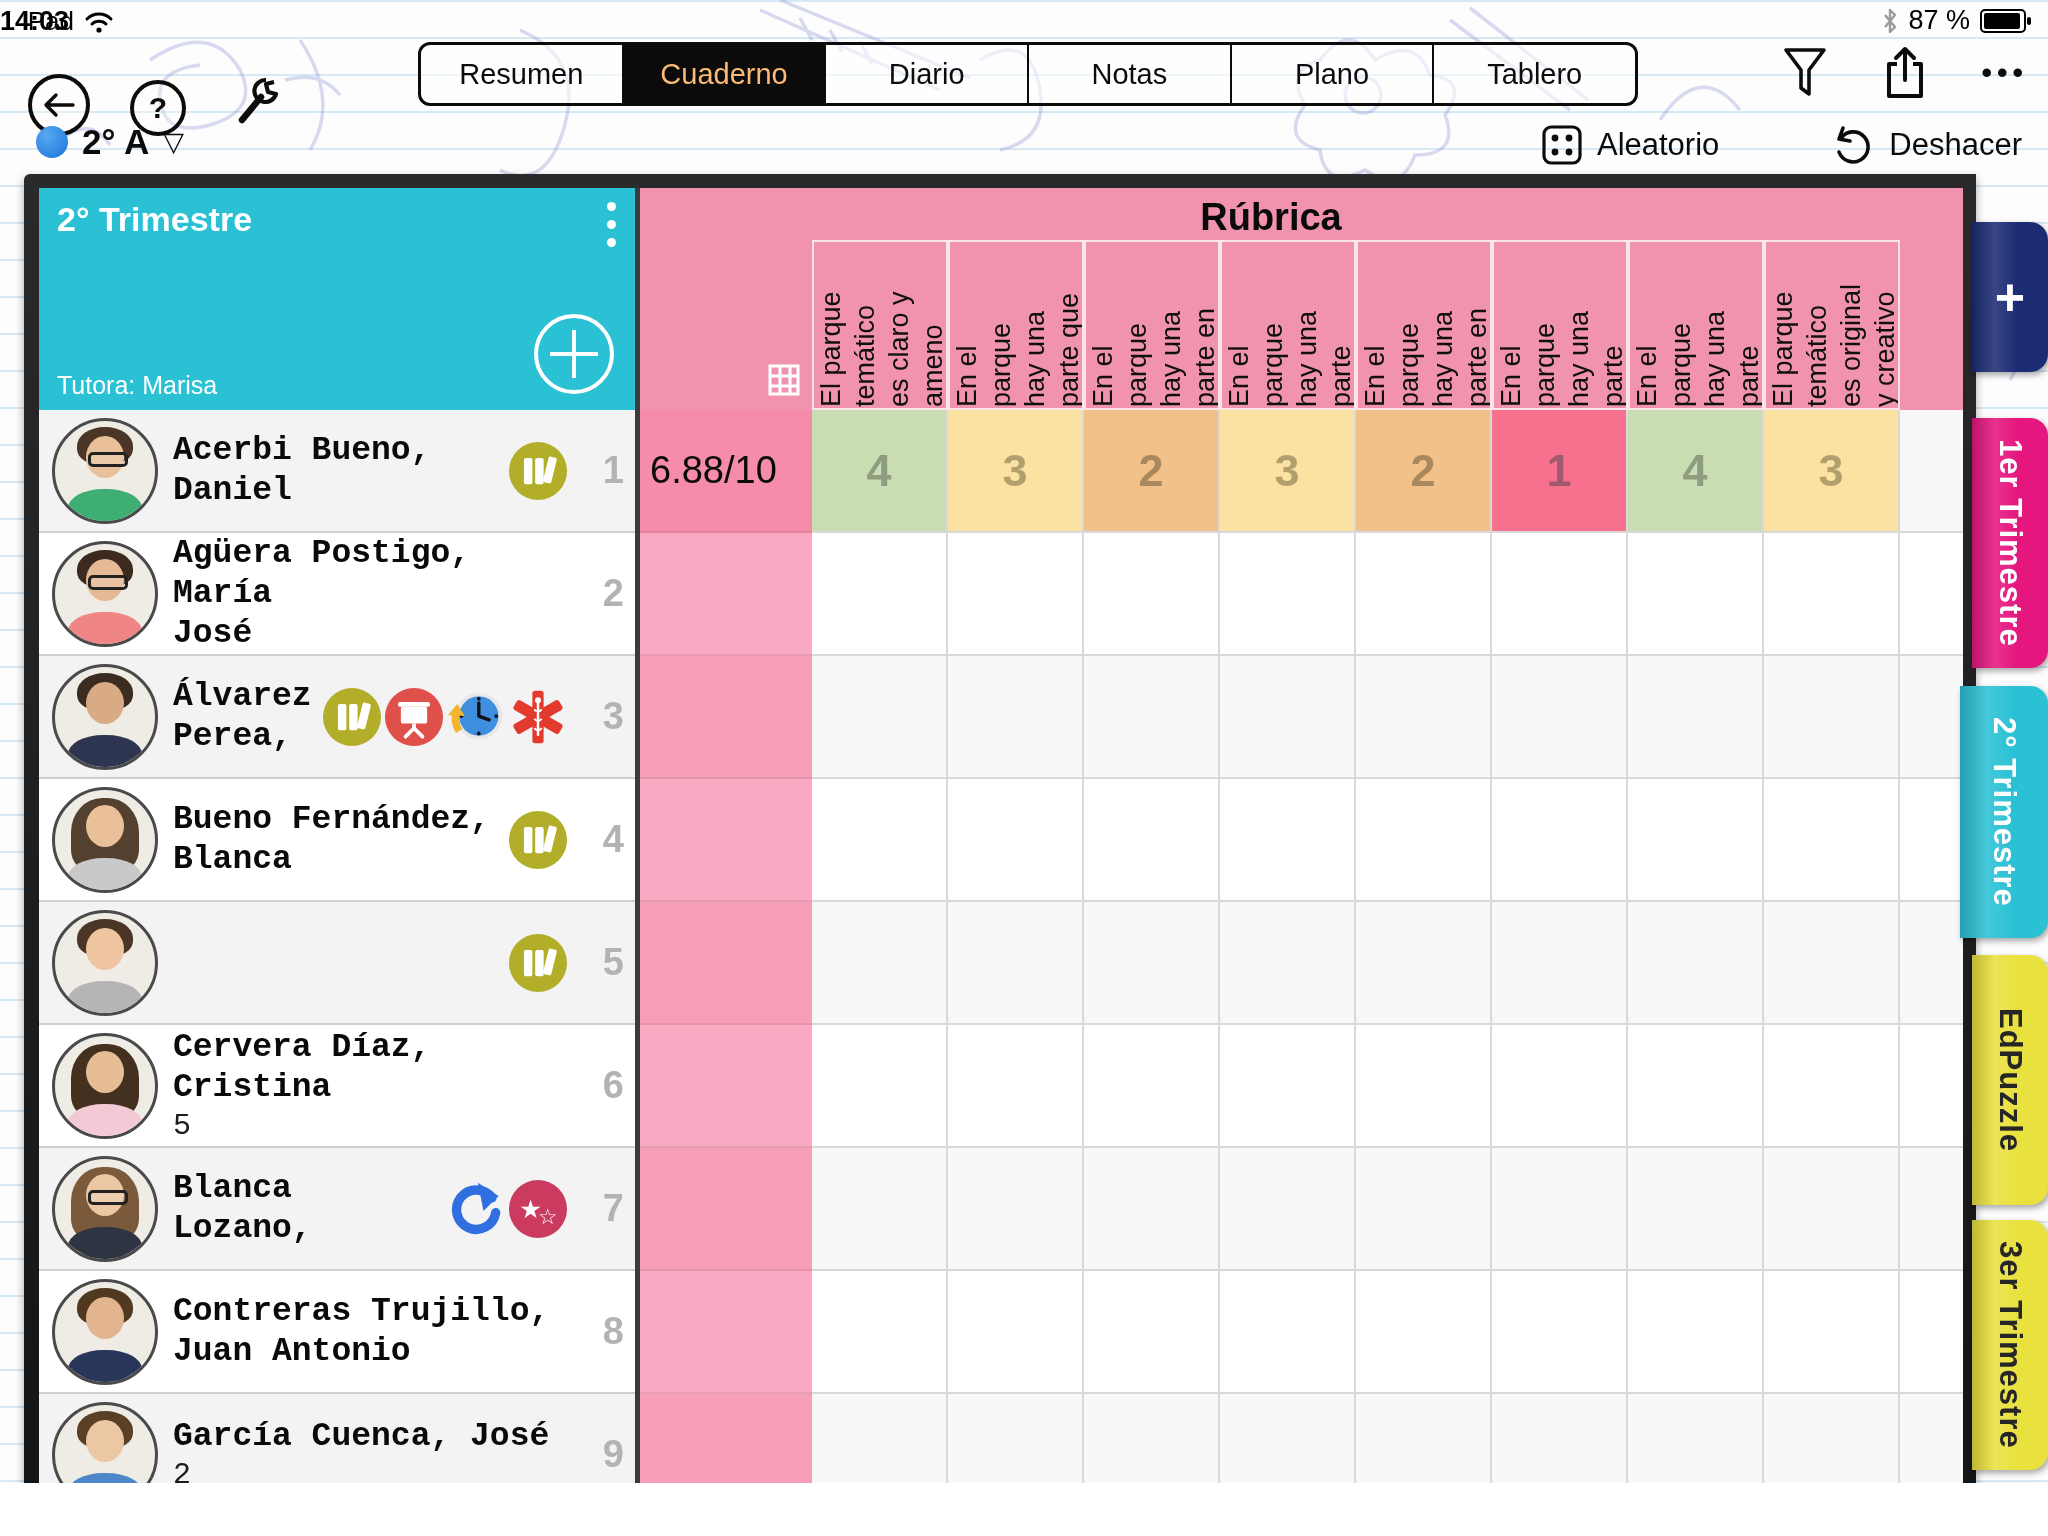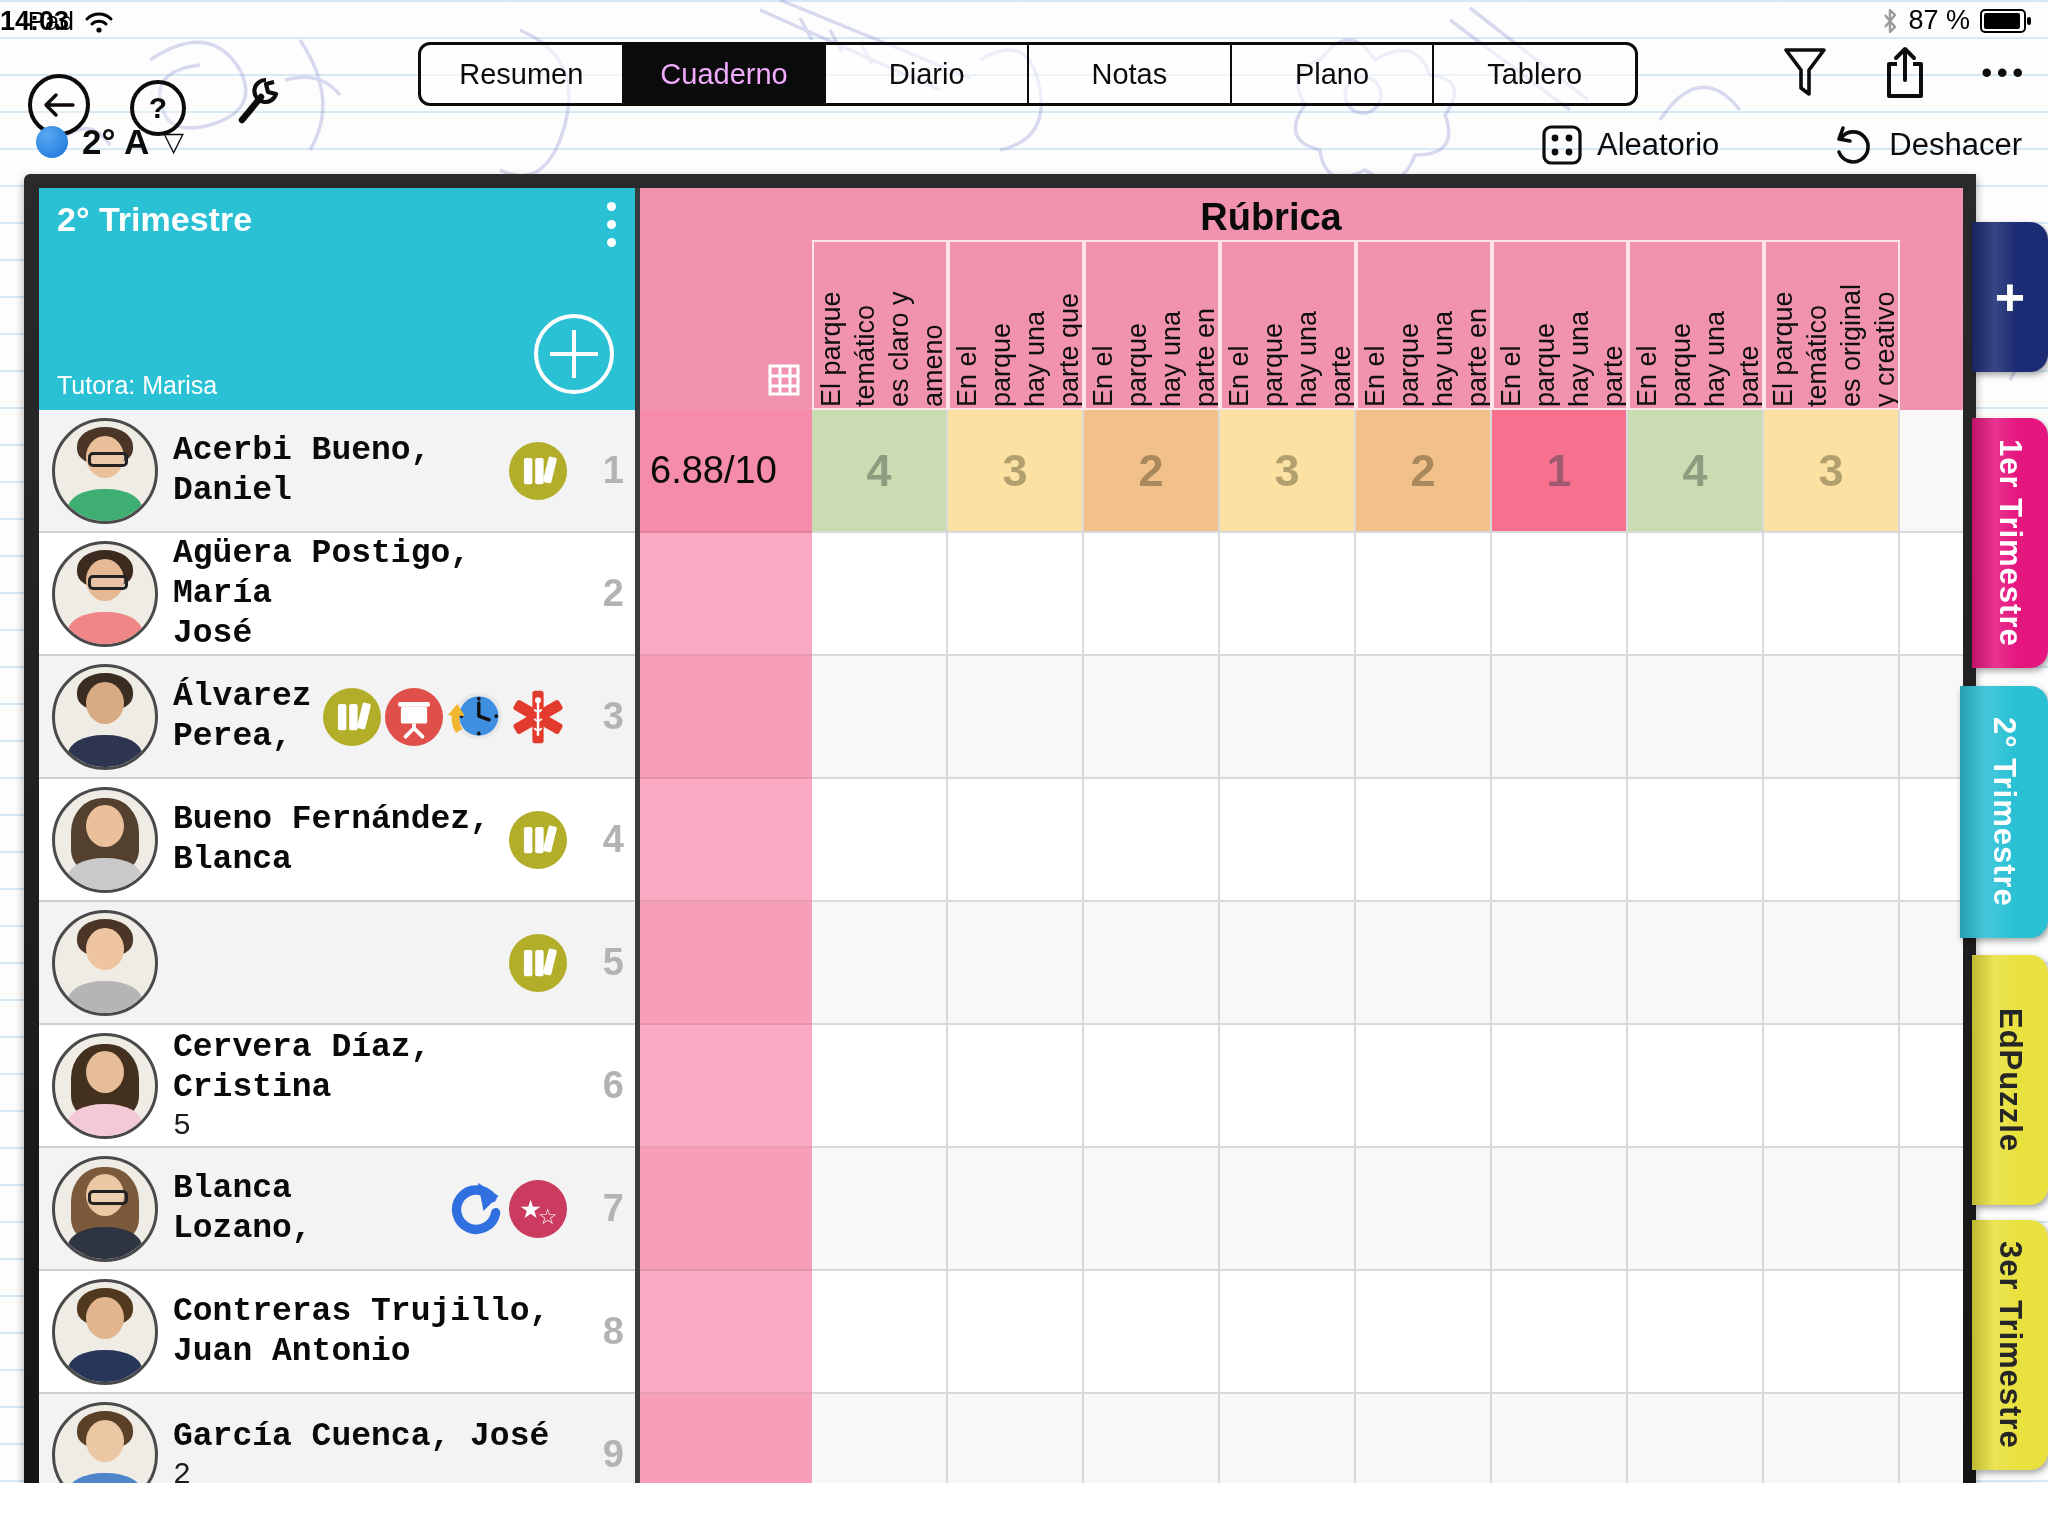--- a/index.html
+++ b/index.html
@@ -16,21 +16,21 @@
   .sb-time{position:absolute;left:0;width:2048px;top:6px;font-size:27px;font-weight:bold;color:#000;}
   .sb-right{position:absolute;right:16px;top:5px;display:flex;align-items:center;gap:10px;font-size:27px;color:#000;}
   
   .toolbar{position:absolute;left:0;top:36px;width:2048px;height:92px;z-index:5;}
   .circle-btn{position:absolute;border:4px solid #0c0c0c;border-radius:50%;background:rgba(255,255,255,.25);
     display:flex;align-items:center;justify-content:center;}
   .segctrl{position:absolute;left:418px;top:6px;width:1214px;height:58px;border:3px solid #0c0c0c;border-radius:12px;
     display:flex;overflow:hidden;background:rgba(255,255,255,.55);}
   .seg{flex:1;display:flex;align-items:center;justify-content:center;font-size:29px;color:#0c0c0c;border-left:2px solid #0c0c0c;cursor:default;}
   .seg:first-child{border-left:none;}
-  .seg.active{background:#0b0b0b;color:#f0abfc;}
+  .seg.active{background:#0b0b0b;color:#fdba74;}
   .tb-right{position:absolute;right:20px;top:8px;display:flex;align-items:center;gap:52px;}
   .more-dots{font-size:30px;letter-spacing:5px;color:#0c0c0c;font-weight:bold;}
   
   .classbar{position:absolute;left:0;top:118px;width:2048px;height:58px;z-index:5;}
   .class-chip{position:absolute;left:36px;top:4px;display:flex;align-items:center;gap:14px;font-size:35px;font-weight:bold;color:#0b0b0b;}
   .blue-dot{width:32px;height:32px;border-radius:50%;background:radial-gradient(circle at 35% 30%,#57a9f2,#1a73d8);}
   .tri{font-size:27px;font-weight:normal;}
   .cb-right{position:absolute;right:26px;top:6px;display:flex;align-items:center;gap:26px;font-size:31px;color:#0b0b0b;}
   .cb-group{display:flex;align-items:center;gap:14px;}
   .cb-gap{width:60px;}

